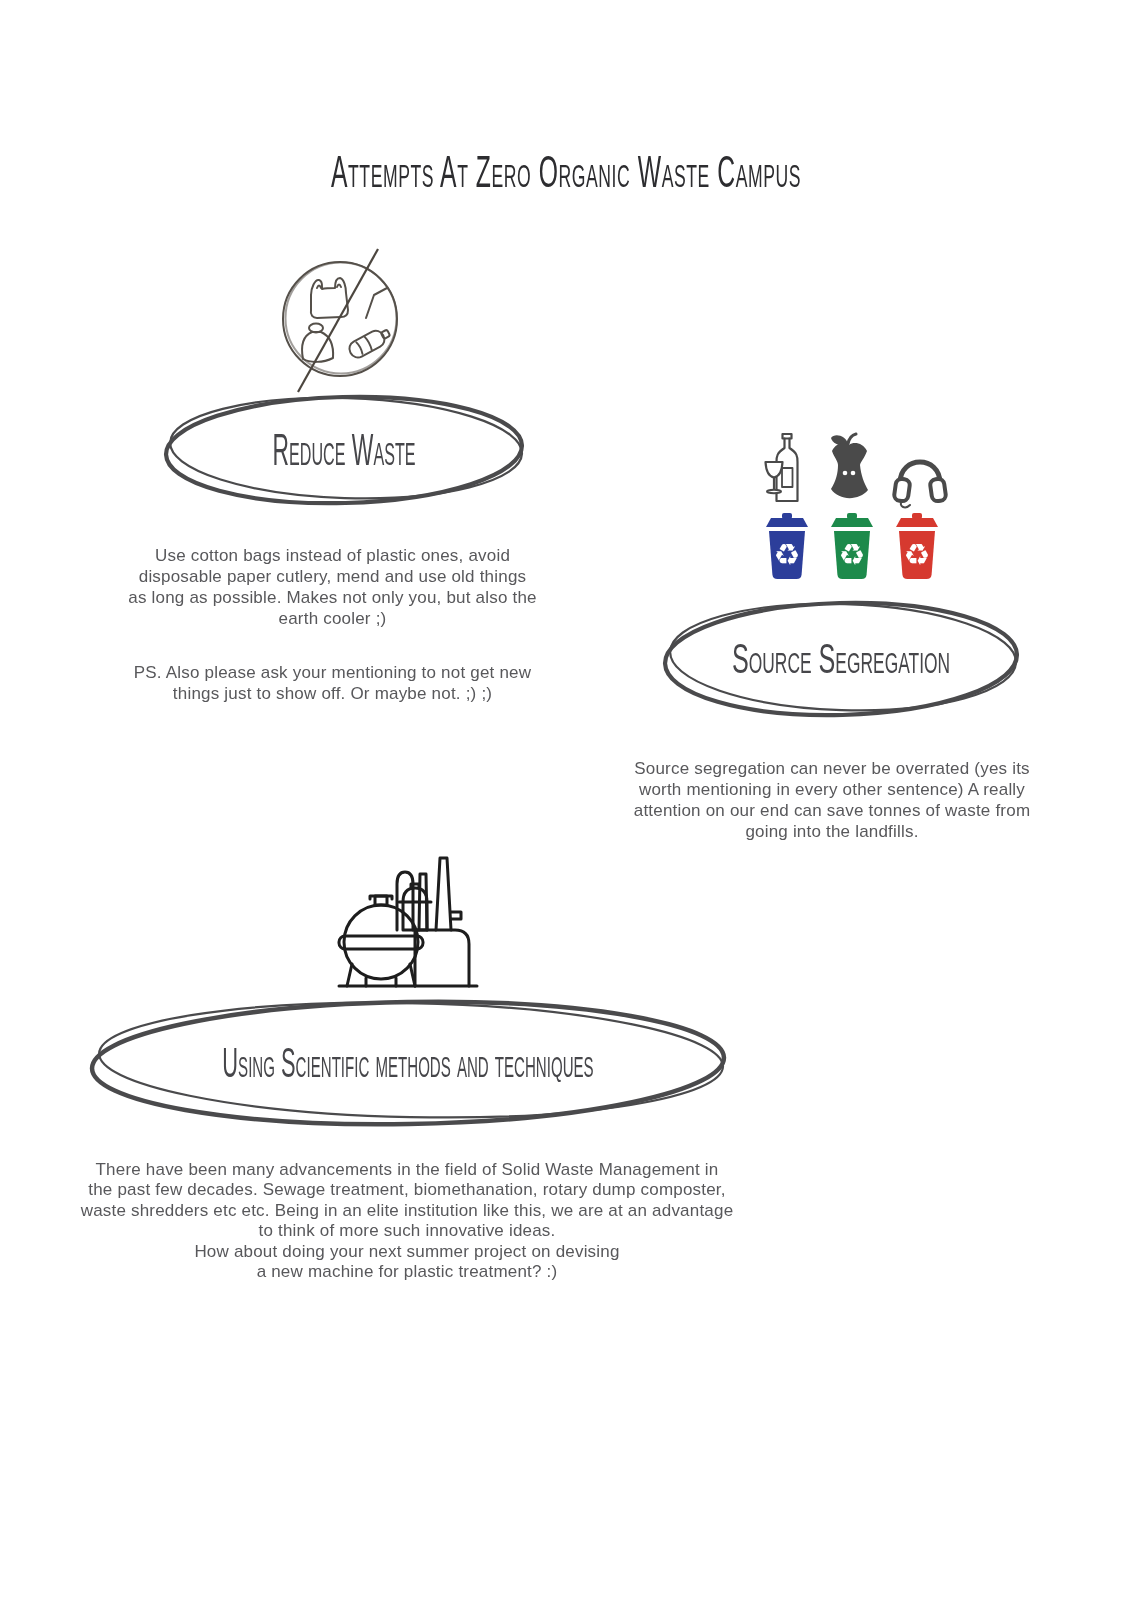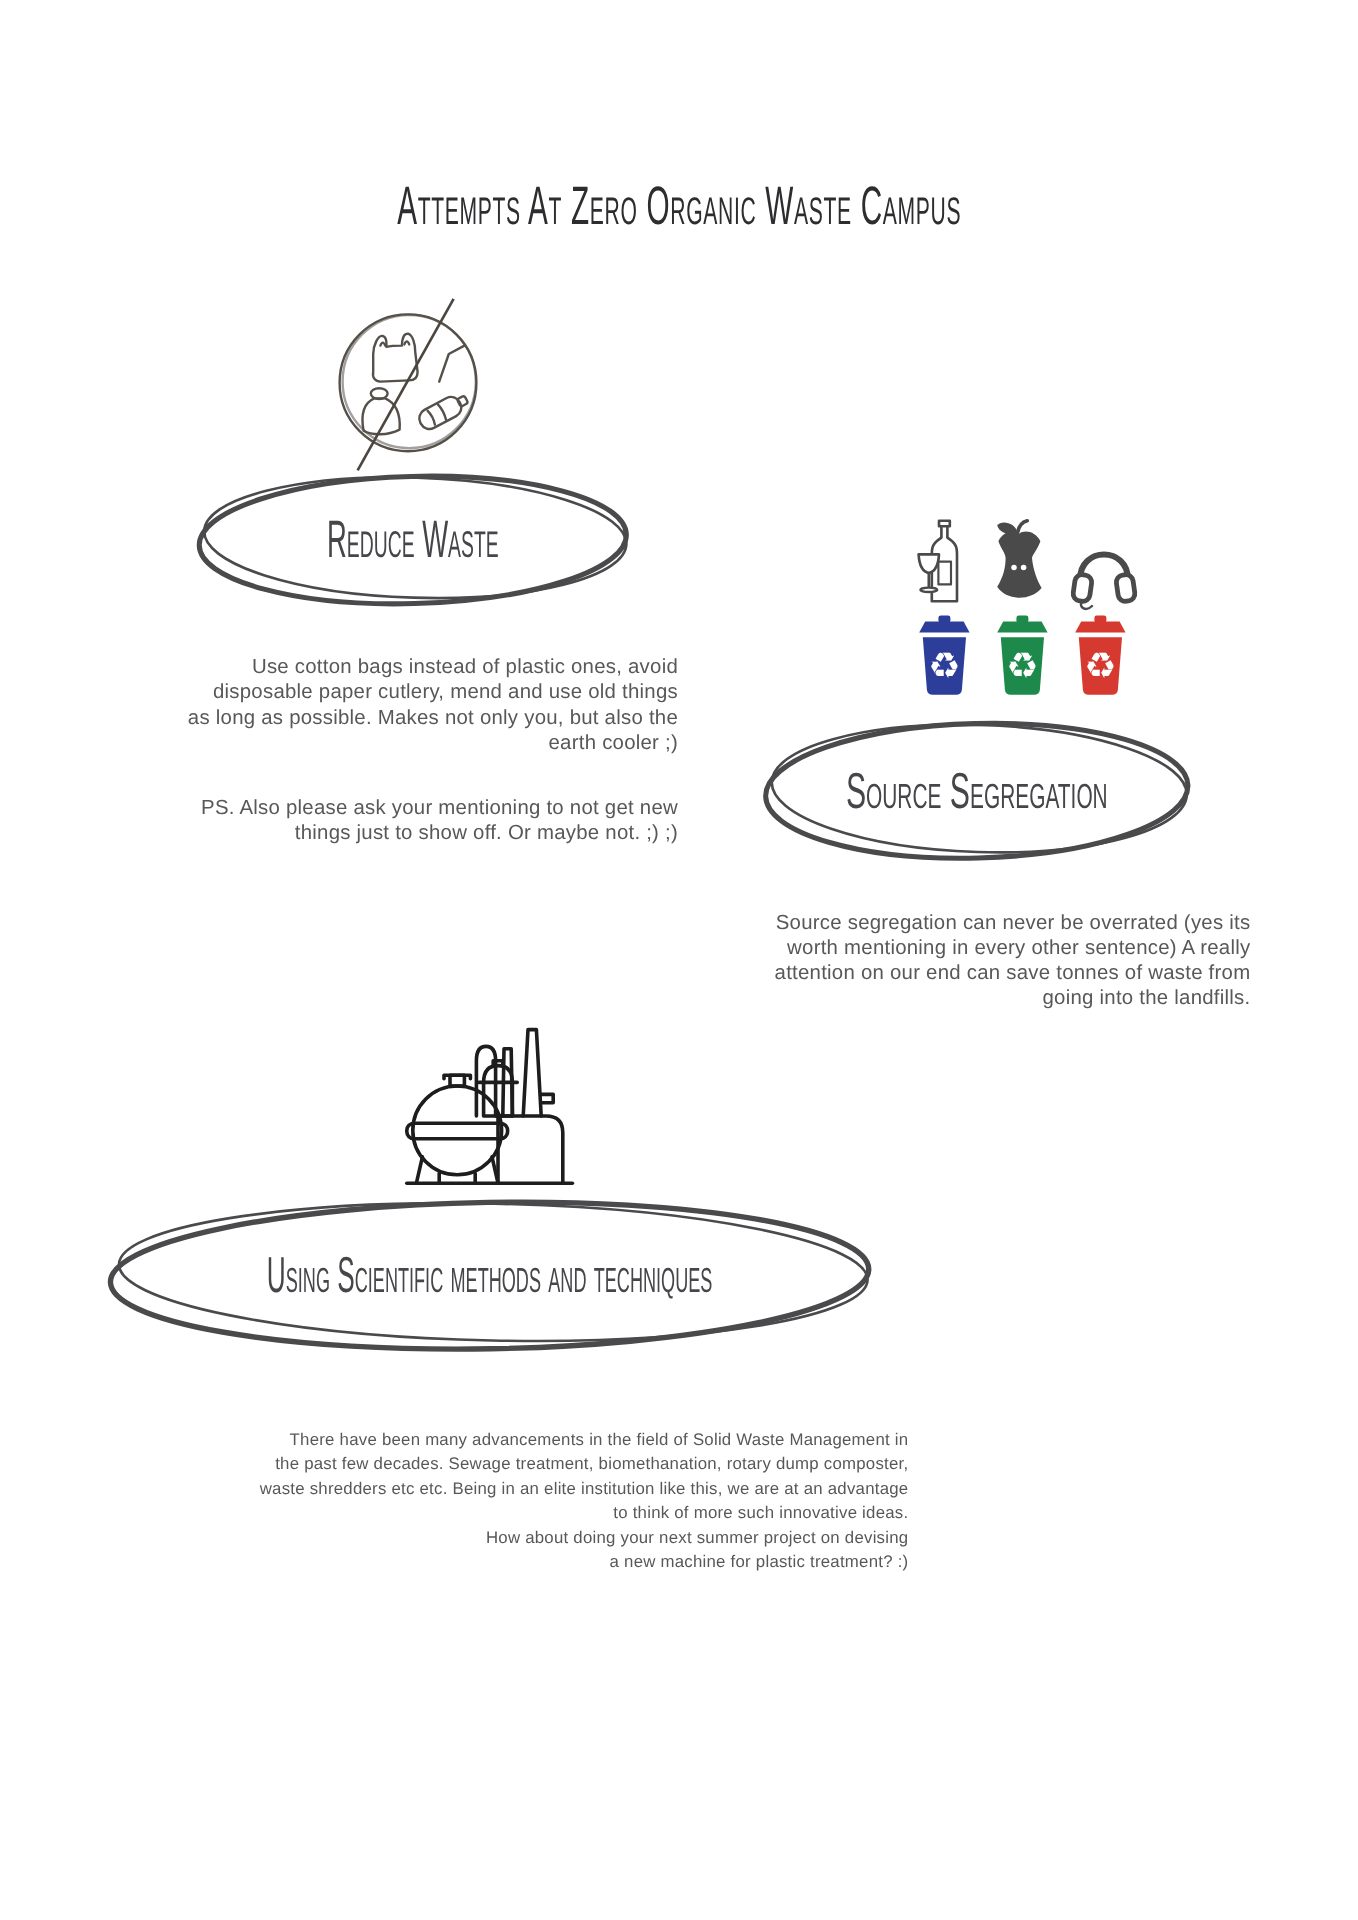--- a/index.html
+++ b/index.html
@@ -17,21 +17,21 @@
   .oval svg { position:absolute; left:0; top:0; width:100%; height:100%; }
   .oval-label {
     position:absolute; left:0; top:0; width:100%; height:100%;
     display:flex; align-items:center; justify-content:center;
     font-variant:small-caps; color:#46464a; white-space:nowrap;
   }
   .body-text {
     position:absolute; text-align:center; white-space:pre-line;
     color:#58585b; letter-spacing:0.2px;
   }
-  .body-text p { margin:0;text-align:right; }
+  .body-text p { margin:0; }
   .body-text p + p { margin-top:12px; }
   .abs { position:absolute; }
   .sketch { stroke:#55504a; fill:none; stroke-width:2; stroke-linecap:round; stroke-linejoin:round; }
   .darkline { stroke:#4a4a4a; fill:none; stroke-linecap:round; stroke-linejoin:round; }
   .factoryline { stroke:#1d1d1d; fill:none; stroke-width:3; stroke-linecap:round; stroke-linejoin:round; }
 </style>
 </head>
 <body>
 
 <div class="page">
@@ -120,21 +120,21 @@
 
   <svg class="abs" style="left:889px; top:512px;" width="56" height="70" viewBox="0 0 56 70">
     <g fill="#d6392f">
       <rect x="23" y="1" width="10" height="6" rx="2"></rect>
       <polygon points="7,15 49,15 44,6 12,6"></polygon>
       <path d="M10,19 H46 L42.6,62.5 Q42.2,67 37.6,67 H18.4 Q13.8,67 13.4,62.5 Z"></path>
     </g>
     <text x="28" y="53" font-size="30" text-anchor="middle" fill="#ffffff" font-family="'DejaVu Sans', sans-serif">♻</text>
   </svg>
 
-  <div class="oval" style="left:631px; top:596px; width:366px; height:126px;">
+  <div class="oval" style="left:658px; top:596px; width:366px; height:126px;">
     <svg viewBox="0 0 366 126">
       <ellipse cx="183" cy="63" rx="176" ry="56" fill="none" stroke="#4a4a4c" stroke-width="4.2" transform="rotate(-1.5 183 63)"></ellipse>
       <ellipse cx="185" cy="61" rx="173" ry="53" fill="none" stroke="#4a4a4c" stroke-width="2.2" transform="rotate(1.8 183 63)"></ellipse>
     </svg>
     <div class="oval-label" style="font-size:42px; transform:scaleX(0.60);">Source Segregation</div>
   </div>
 
   <div class="body-text" style="left:622px; top:737px; width:420px; font-size:17px; line-height:21px;">
     <p>Source segregation can never be overrated (yes its
 worth mentioning in every other sentence) A really
@@ -160,21 +160,21 @@
   </svg>
 
   <div class="oval" style="left:84px; top:994px; width:648px; height:138px;">
     <svg viewBox="0 0 648 138">
       <ellipse cx="324" cy="69" rx="316" ry="61" fill="none" stroke="#4a4a4c" stroke-width="4.5" transform="rotate(-1 324 69)"></ellipse>
       <ellipse cx="327" cy="66" rx="312" ry="57" fill="none" stroke="#4a4a4c" stroke-width="2.2" transform="rotate(1.2 324 69)"></ellipse>
     </svg>
     <div class="oval-label" style="font-size:42px; transform:scaleX(0.52);">Using Scientific methods and techniques</div>
   </div>
 
-  <div class="body-text" style="left:57px; top:1168px; width:700px; font-size:14px; line-height:20.5px;">
+  <div class="body-text" style="left:57px; top:1139px; width:700px; font-size:17px; line-height:20.5px;">
     <p>There have been many advancements in the field of Solid Waste Management in
 the past few decades. Sewage treatment, biomethanation, rotary dump composter,
 waste shredders etc etc. Being in an elite institution like this, we are at an advantage
 to think of more such innovative ideas.
 How about doing your next summer project on devising
 a new machine for plastic treatment? :)</p>
   </div>
 
 </div>
 

